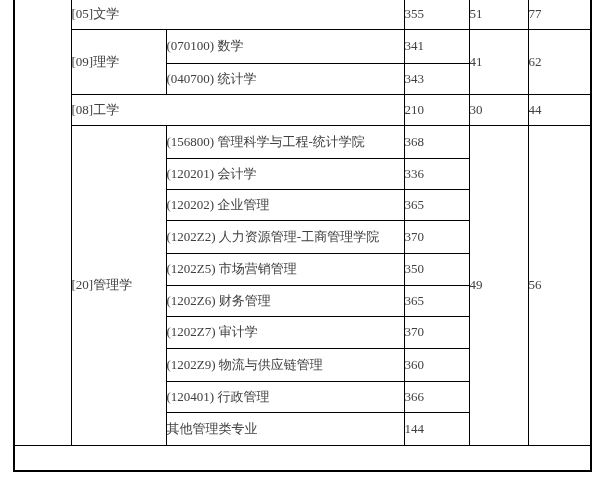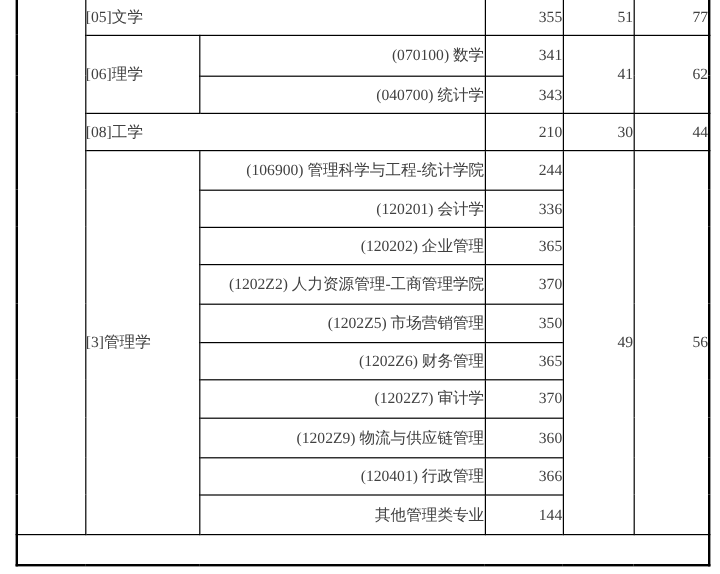--- a/index.html
+++ b/index.html
@@ -31,22 +31,22 @@
   table.score-table td {
     border: 1px solid #000;
     padding: 0;
     vertical-align: middle;
     overflow: hidden;
     white-space: nowrap;
     margin-left: 12px;
   }
   tr.row-first td { border-top: none; }
   td.cat  { text-align: left; padding-left: 9px;  }
-  td.spec { text-align: right; padding-left: 11px; }
-  td.num  { text-align: right; }
+  td.spec { text-align: left; padding-left: 11px; }
+  td.num  { text-align: left; }
   td.bb2  { border-bottom-width: 2px; }
   td.spacer { border-top: none; }
   td.footer-cell { border-top: 2px solid #000; height: 24px; }
 </style>
 </head>
 <body>
 
 <div id="page">
   <table class="score-table">
     <colgroup>
@@ -61,42 +61,42 @@
     <tbody>
         <tr class="row-first" style="height:29px">
       <td class="spacer bb2" rowspan="14"></td>
       <td class="cat bb2" colspan="2">[05]文学</td>
       <td class="num bb2">355</td>
       <td class="num bb2">51</td>
       <td class="num bb2">77</td>
     </tr>
 
     <tr style="height:34px">
-      <td class="cat bb2" rowspan="2">[06]理学</td>
+      <td class="cat bb2" rowspan="2">[09]理学</td>
       <td class="spec">(070100) 数学</td>
       <td class="num">341</td>
       <td class="num bb2" rowspan="2">41</td>
       <td class="num bb2" rowspan="2">62</td>
     </tr>
     <tr style="height:31px">
       <td class="spec bb2">(040700) 统计学</td>
       <td class="num bb2">343</td>
     </tr>
 
     <tr style="height:31px">
       <td class="cat bb2" colspan="2">[08]工学</td>
       <td class="num bb2">210</td>
       <td class="num bb2">30</td>
       <td class="num bb2">44</td>
     </tr>
 
     <tr style="height:33px">
-      <td class="cat bb2" rowspan="10">[3]管理学</td>
-      <td class="spec">(106900) 管理科学与工程-统计学院</td>
-      <td class="num">244</td>
+      <td class="cat bb2" rowspan="10">[20]管理学</td>
+      <td class="spec">(156800) 管理科学与工程-统计学院</td>
+      <td class="num">368</td>
       <td class="num bb2" rowspan="10">49</td>
       <td class="num bb2" rowspan="10">56</td>
     </tr>
     <tr style="height:31px">
       <td class="spec">(120201) 会计学</td>
       <td class="num">336</td>
     </tr>
     <tr style="height:31px">
       <td class="spec">(120202) 企业管理</td>
       <td class="num">365</td>

